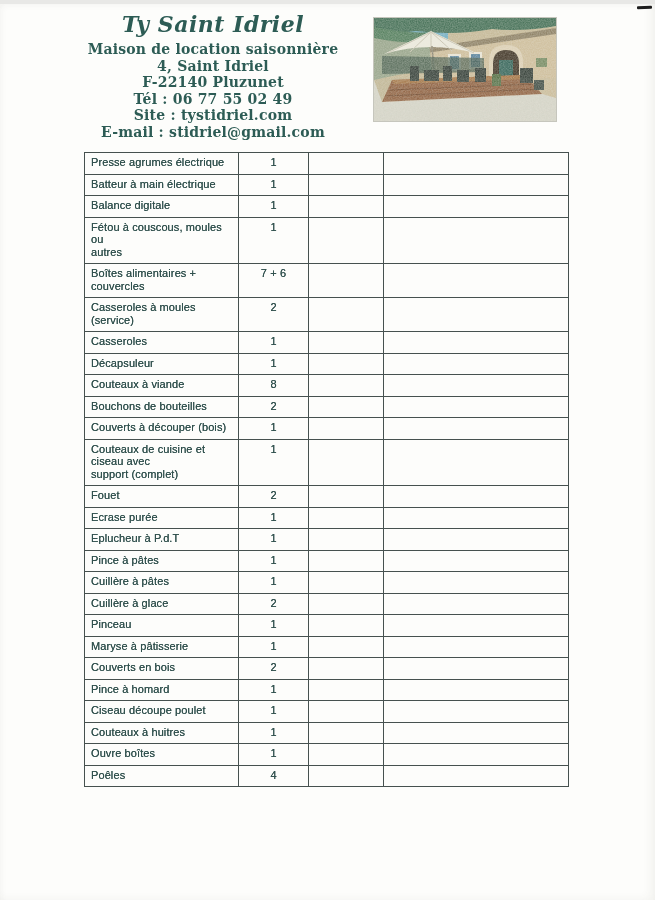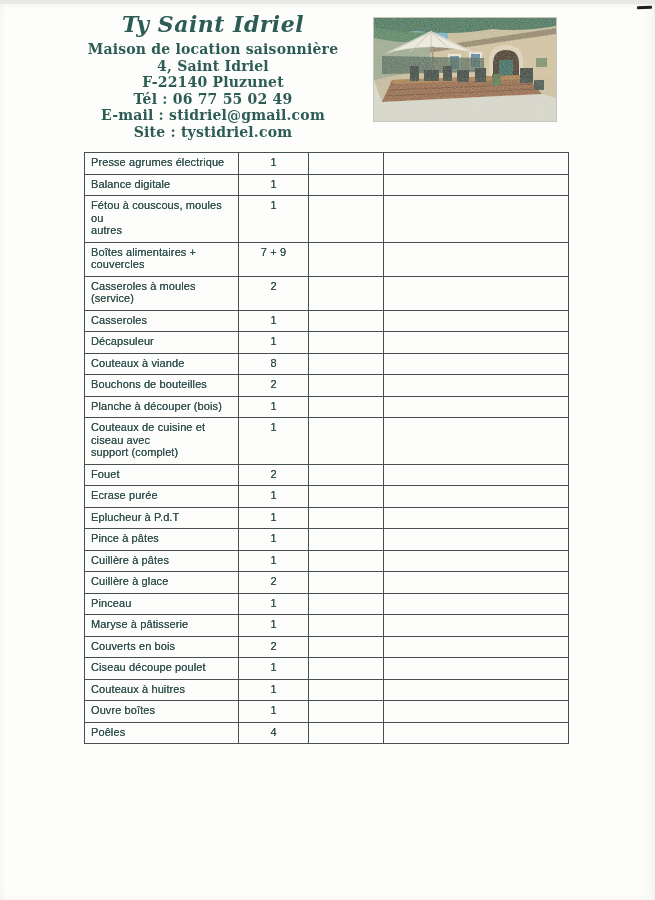--- a/index.html
+++ b/index.html
@@ -64,22 +64,22 @@
 <div class="page">
 
   <div class="artifact-dash"></div>
 
   <div class="letterhead">
     <div class="page-title">Ty Saint Idriel</div>
     <div class="hline">Maison de location saisonnière</div>
     <div class="hline">4, Saint Idriel</div>
     <div class="hline">F-22140 Pluzunet</div>
     <div class="hline">Tél : 06 77 55 02 49</div>
+    <div class="hline">Site : tystidriel.com</div>
     <div class="hline">E-mail : stidriel@gmail.com</div>
-    <div class="hline">Site : tystidriel.com</div>
   </div>
 
   <div class="photo">
     <svg width="182" height="103" viewBox="0 0 182 103" role="img">
       <defs>
         <filter id="grain" x="0" y="0" width="100%" height="100%">
           <feTurbulence type="fractalNoise" baseFrequency="0.85" numOctaves="2" seed="7" stitchTiles="stitch"></feTurbulence>
           <feColorMatrix type="matrix" values="0 0 0 0 0.85  0 0 0 0 0.84  0 0 0 0 0.78  0 0 0 0.9 0"></feColorMatrix>
         </filter>
         <filter id="grain2" x="0" y="0" width="100%" height="100%">
@@ -151,39 +151,45 @@
         <col class="c4">
     </colgroup>
     <tbody>
   <tr>
     <td class="item-cell">Presse agrumes électrique</td>
     <td class="qty-cell">1</td>
     <td class="check-cell"></td>
     <td class="check-cell"></td>
   </tr>
 
+  <tr>
+    <td class="item-cell">Batteur à main électrique</td>
+    <td class="qty-cell">1</td>
+    <td class="check-cell"></td>
+    <td class="check-cell"></td>
+  </tr>
 
   <tr>
     <td class="item-cell">Balance digitale</td>
     <td class="qty-cell">1</td>
     <td class="check-cell"></td>
     <td class="check-cell"></td>
   </tr>
 
   <tr>
     <td class="item-cell">Fétou à couscous, moules ou
 autres</td>
     <td class="qty-cell">1</td>
     <td class="check-cell"></td>
     <td class="check-cell"></td>
   </tr>
 
   <tr>
     <td class="item-cell">Boîtes alimentaires + couvercles</td>
-    <td class="qty-cell">7 + 9</td>
+    <td class="qty-cell">7 + 6</td>
     <td class="check-cell"></td>
     <td class="check-cell"></td>
   </tr>
 
   <tr>
     <td class="item-cell">Casseroles à moules
 (service)</td>
     <td class="qty-cell">2</td>
     <td class="check-cell"></td>
     <td class="check-cell"></td>
@@ -212,21 +218,21 @@
 
 
   <tr>
     <td class="item-cell">Bouchons de bouteilles</td>
     <td class="qty-cell">2</td>
     <td class="check-cell"></td>
     <td class="check-cell"></td>
   </tr>
 
   <tr>
-    <td class="item-cell">Planche à découper (bois)</td>
+    <td class="item-cell">Couverts à découper (bois)</td>
     <td class="qty-cell">1</td>
     <td class="check-cell"></td>
     <td class="check-cell"></td>
   </tr>
 
   <tr>
     <td class="item-cell">Couteaux de cuisine et ciseau avec
 support (complet)</td>
     <td class="qty-cell">1</td>
     <td class="check-cell"></td>
@@ -291,20 +297,26 @@
   </tr>
 
   <tr>
     <td class="item-cell">Couverts en bois</td>
     <td class="qty-cell">2</td>
     <td class="check-cell"></td>
     <td class="check-cell"></td>
   </tr>
 
 
+  <tr>
+    <td class="item-cell">Pince à homard</td>
+    <td class="qty-cell">1</td>
+    <td class="check-cell"></td>
+    <td class="check-cell"></td>
+  </tr>
 
   <tr>
     <td class="item-cell">Ciseau découpe poulet</td>
     <td class="qty-cell">1</td>
     <td class="check-cell"></td>
     <td class="check-cell"></td>
   </tr>
 
   <tr>
     <td class="item-cell">Couteaux à huitres</td>

